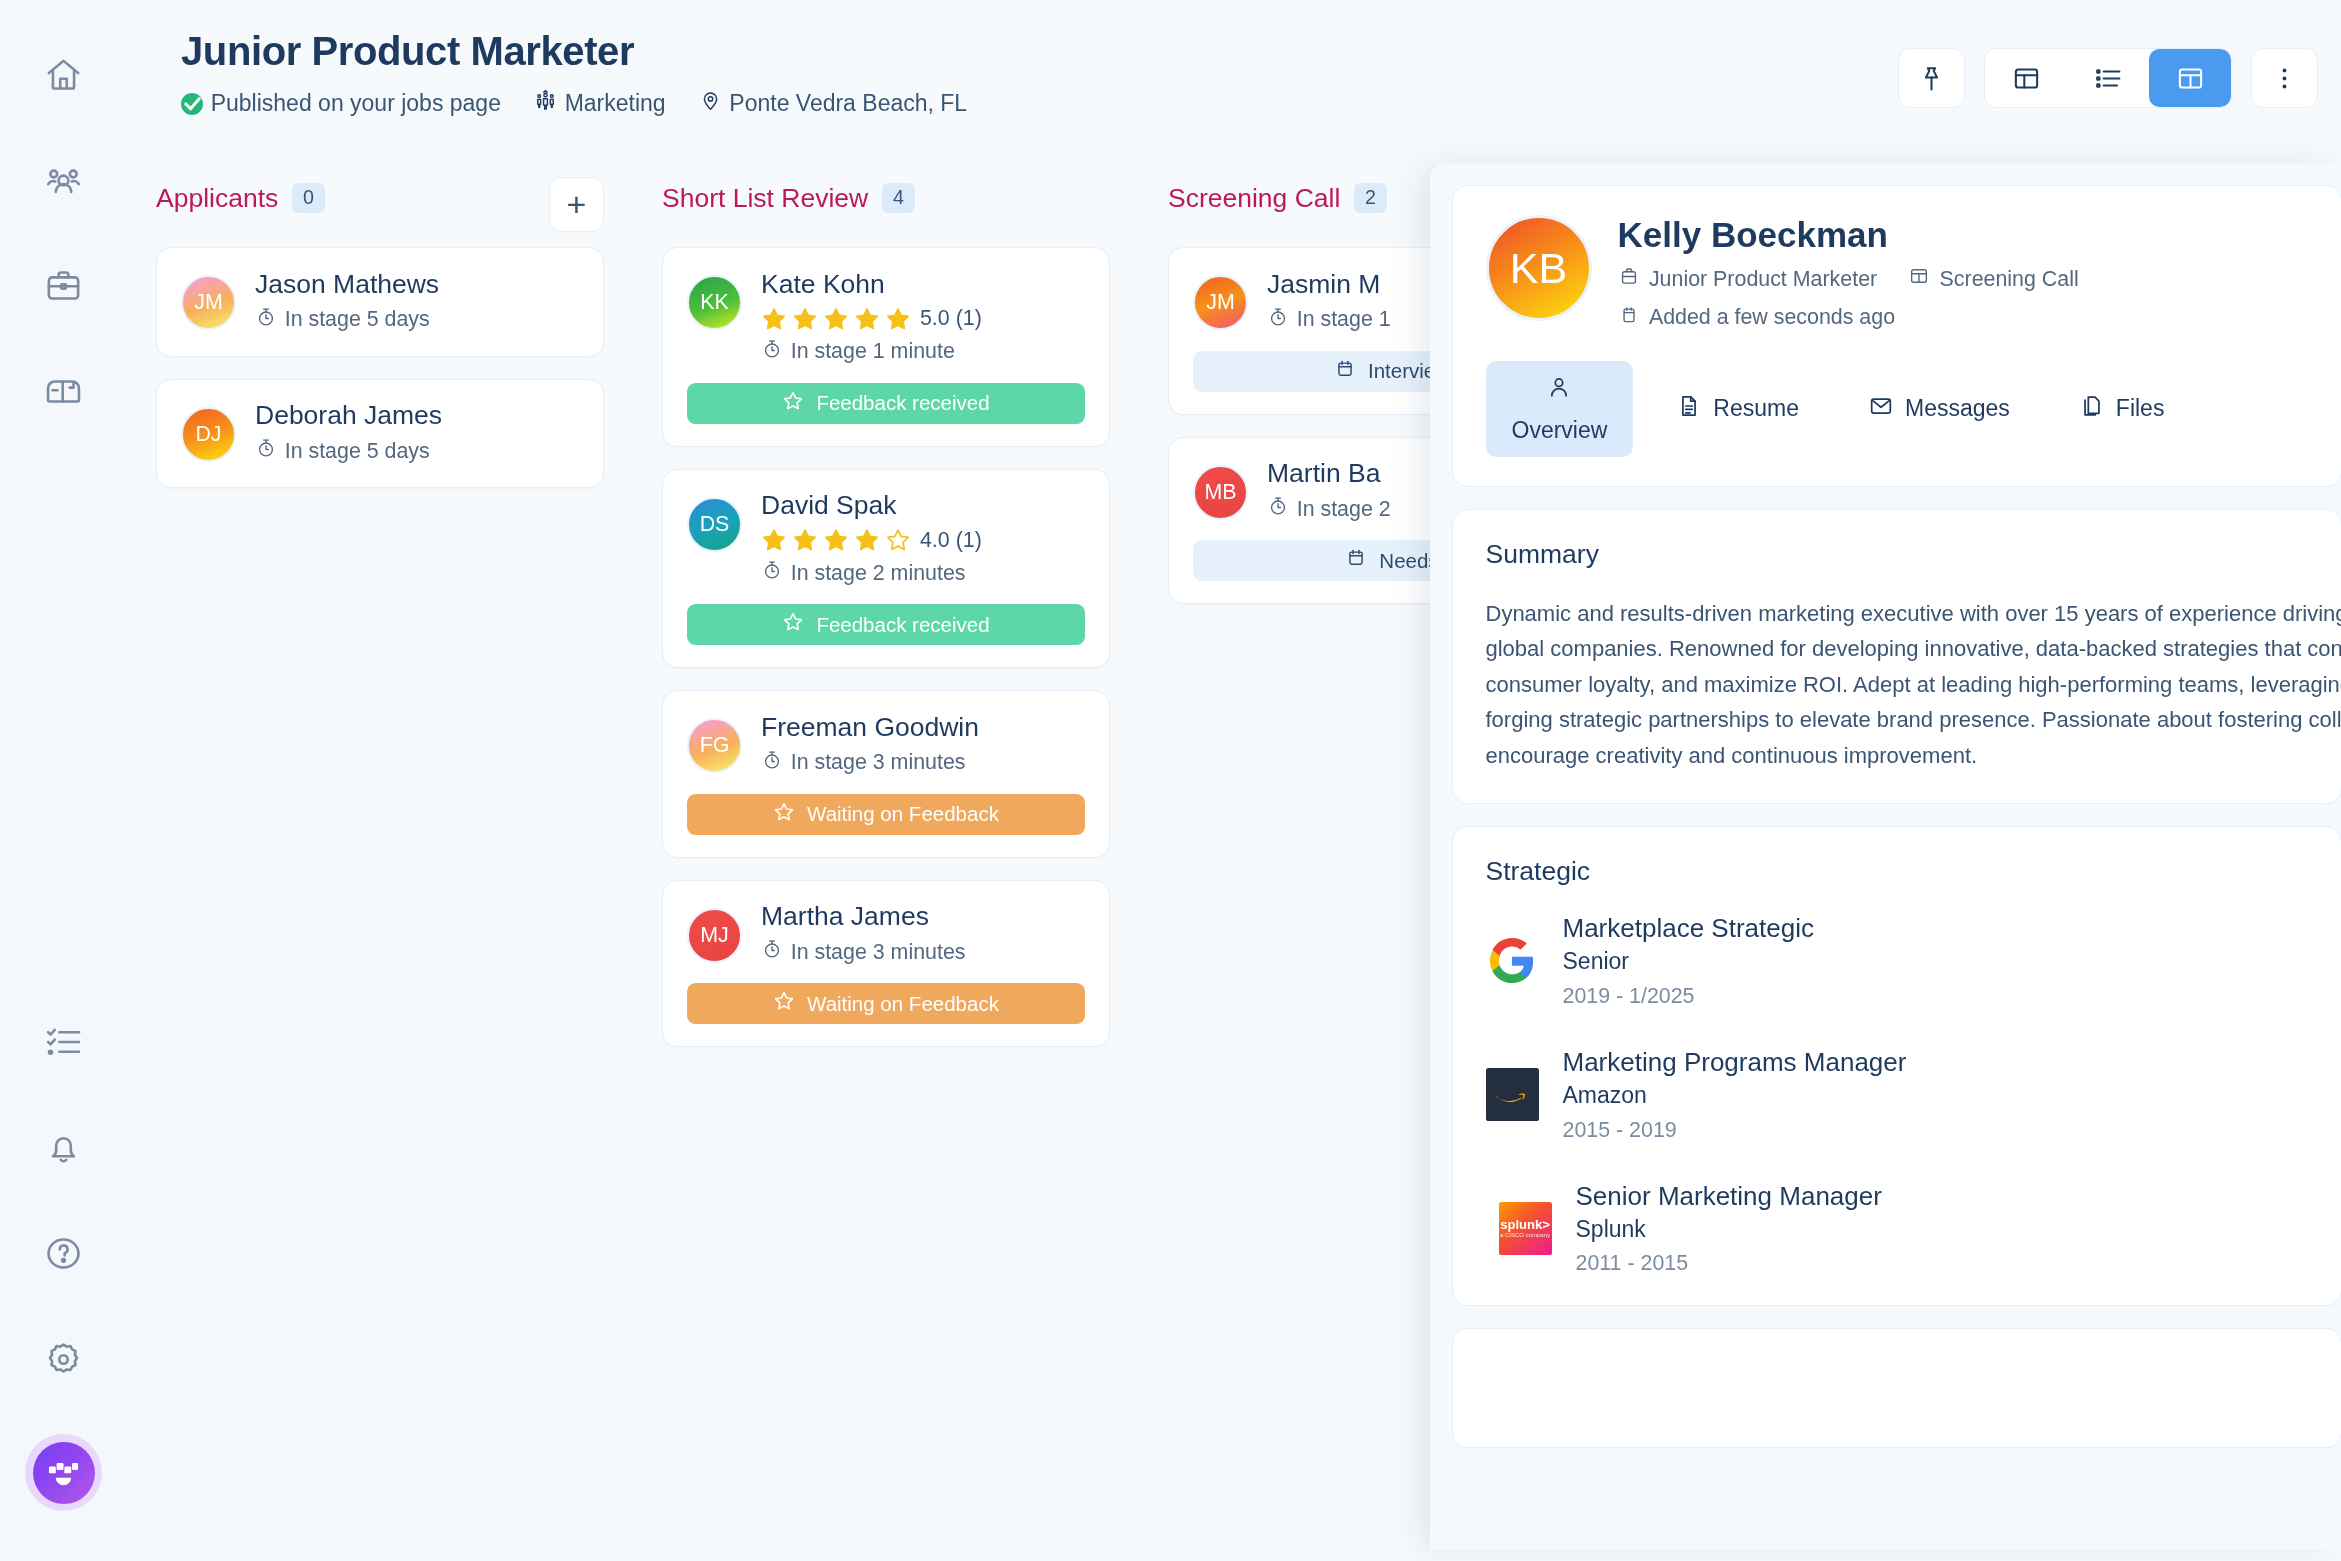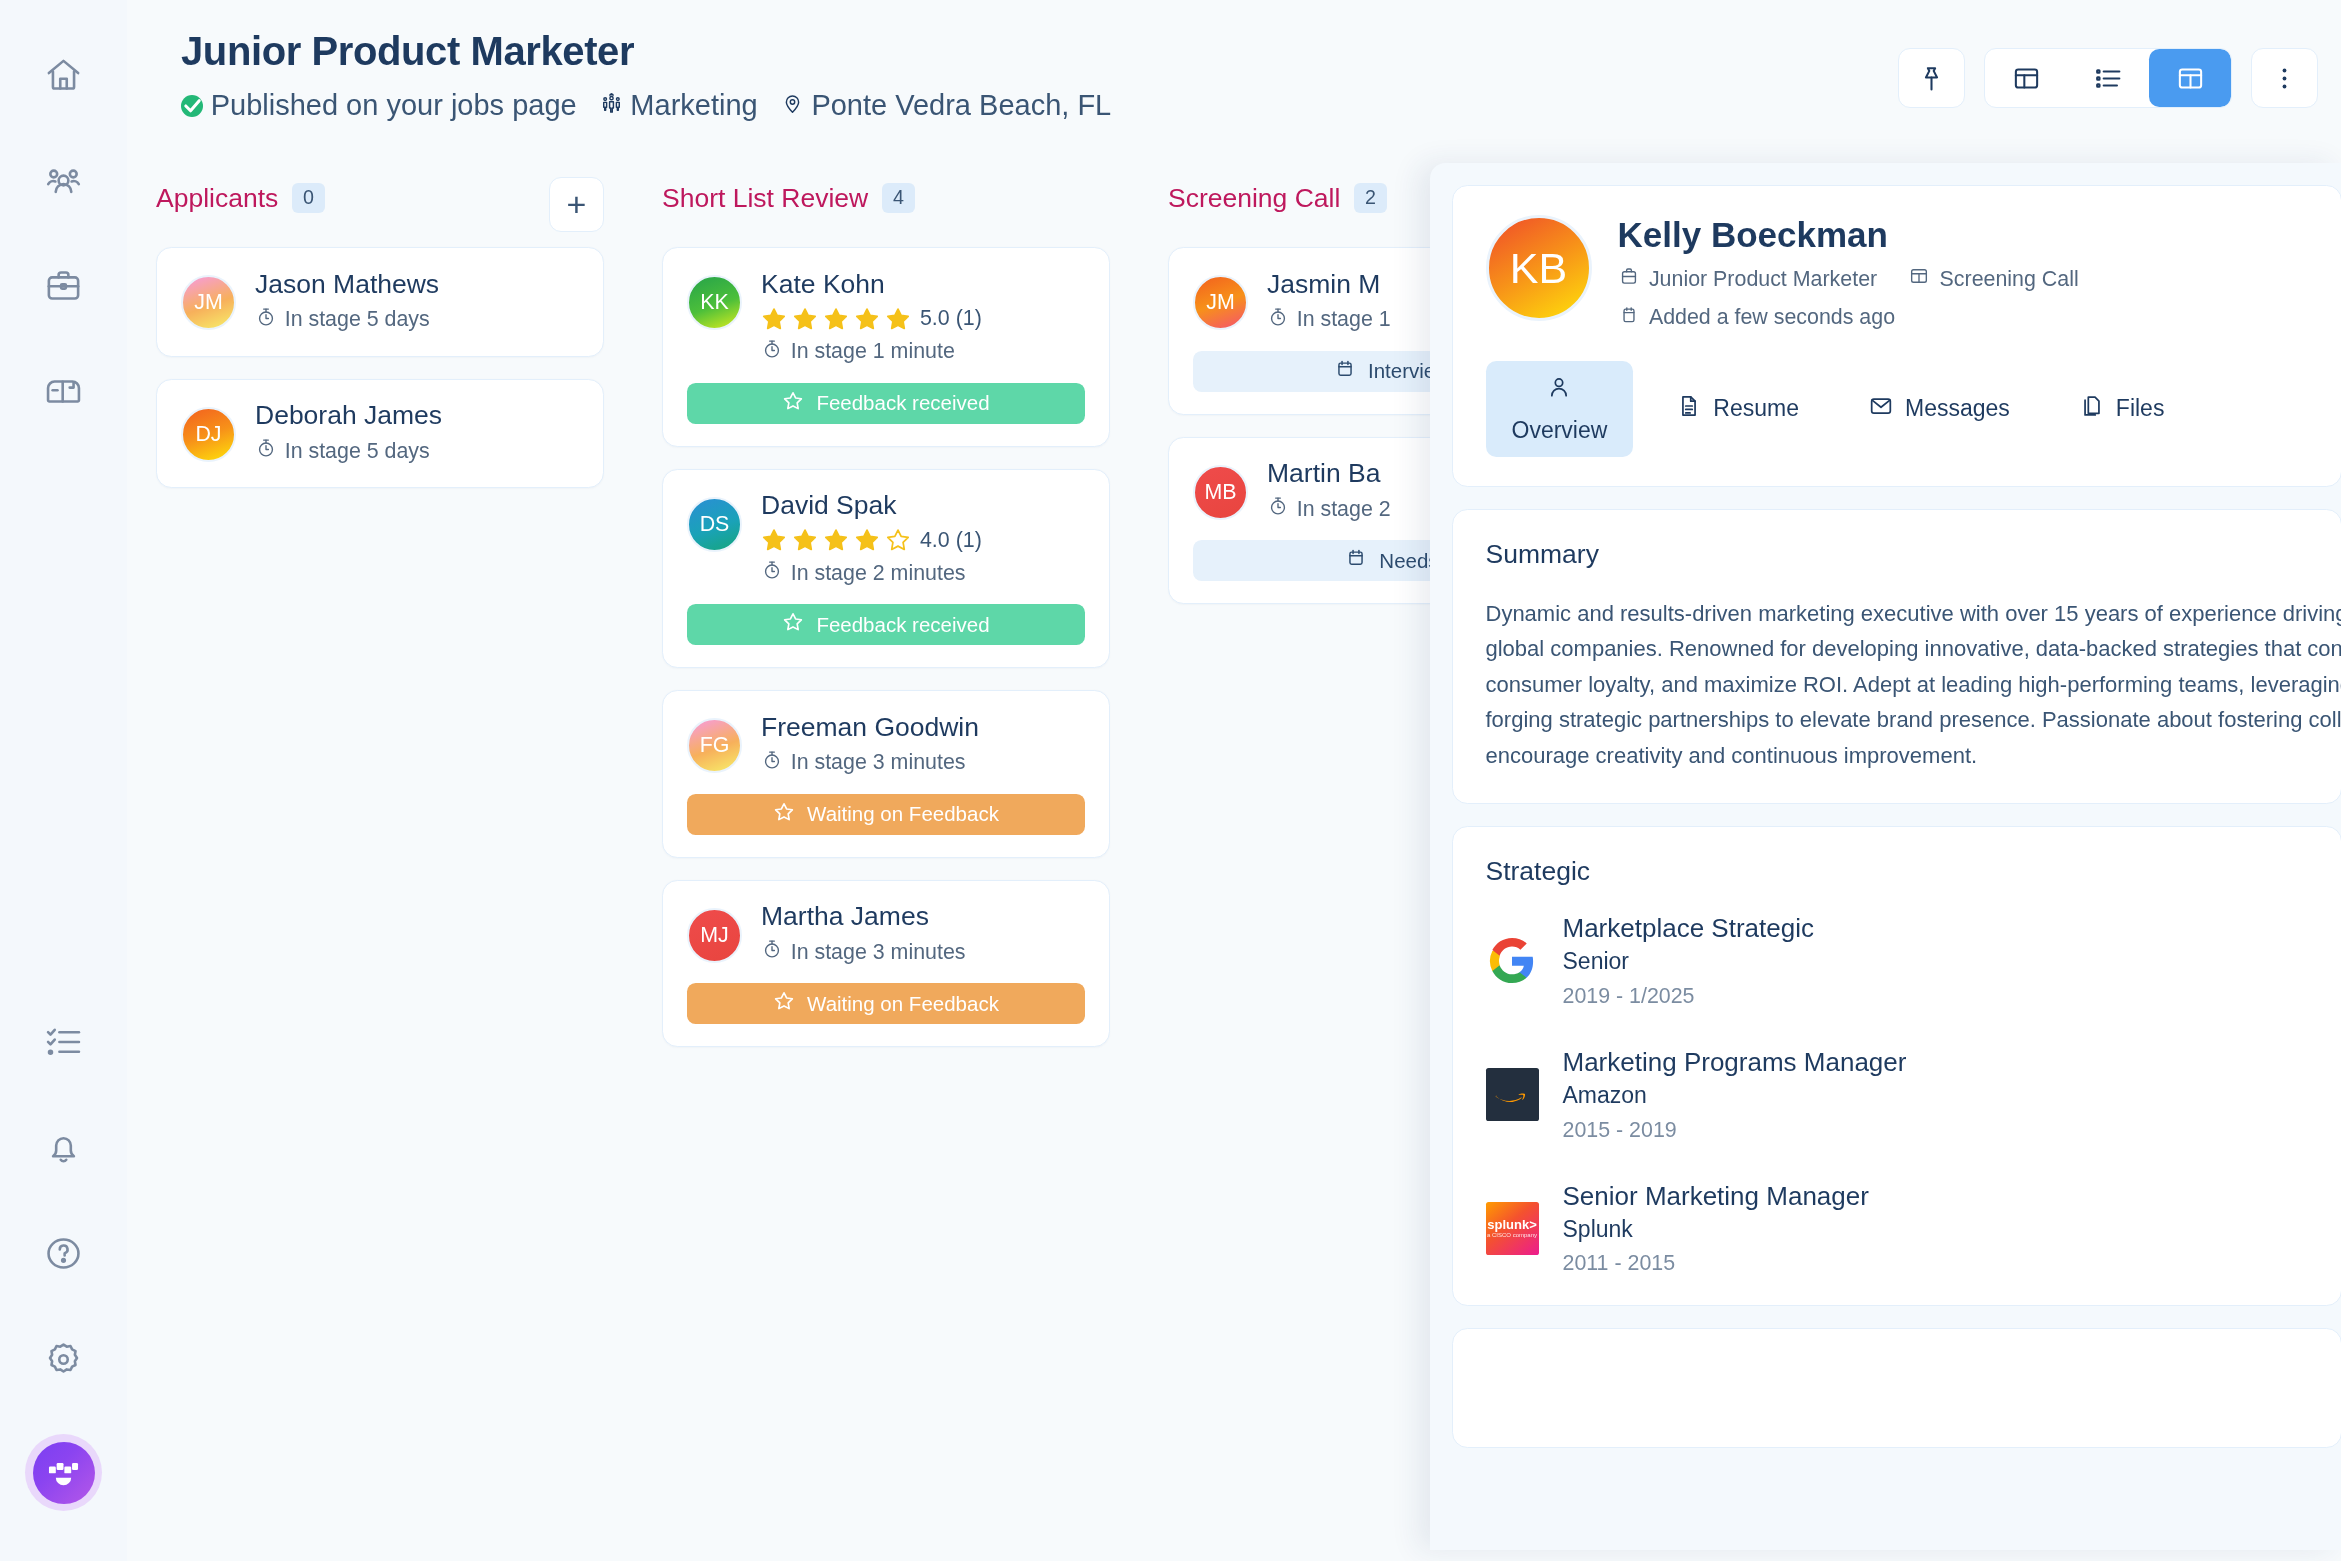--- a/index.html
+++ b/index.html
@@ -36,22 +36,22 @@
     background: linear-gradient(135deg,#7b3ff2 0%,#8b44f0 40%,#b558e8 100%);
     display:flex;align-items:center;justify-content:center;
   }
 
   
   #page-header { position: absolute; left: 181px; top: 29px; }
   #page-title {
     font-size: 40px; font-weight: bold; color: #1e3a5f; letter-spacing: -0.4px;
   }
   #header-meta {
-    margin-top: 15.4px; display: flex; align-items: center; gap: 23px;
-    font-size: 29px; color: #3a5574;
+    margin-top: 15.4px; display: flex; align-items: center; gap: 33px;
+    font-size: 23px; color: #3a5574;
   }
   .meta-item { display: flex; align-items: center; gap: 7.7px; }
   .meta-item svg { width: 23px; height: 23px; flex: none; }
   .check-badge {
     width: 22px; height: 22px; border-radius: 50%; background: #23b877;
     display:flex;align-items:center;justify-content:center; flex:none;
   }
 
   
   #toolbar { position: absolute; right: 24px; top: 48px; display: flex; gap: 19px; align-items: center; }
@@ -159,21 +159,21 @@
   .exp-item { display: flex; gap: 24px; align-items: center; margin-bottom: 38px; }
   .exp-item:last-child { margin-bottom: 0; }
   .exp-logo { width: 53px; height: 53px; flex: none; display:flex;align-items:center;justify-content:center;}
   .exp-title { font-size: 26px; color: #1e3a5f; }
   .exp-company { font-size: 23px; color: #1e3a5f; margin-top: 4.3px; }
   .exp-dates { font-size: 21.4px; color: #7b8ca1; margin-top: 8.6px; }
   #logo-amazon { background: #232f3e; border-radius: 2.6px; }
   #logo-splunk {
     background: linear-gradient(140deg,#ff9c00 0%,#f4522e 42%,#ec1c8e 100%);
     border-radius: 2.6px; color:#fff; font-size: 13px; font-weight: bold;
-    flex-direction: column; line-height: 1.1;
+    flex-direction: column; line-height: 1.1; margin-left: 13px;
   }
   #logo-splunk .sub { font-size: 6px; font-weight: normal; opacity: .85; }
   #next-card-stub {
     background:#ffffff; border:1.7px solid #e3effb; border-radius:15.4px;
     height: 120px;
   }
 </style>
 </head>
 <body>
 

